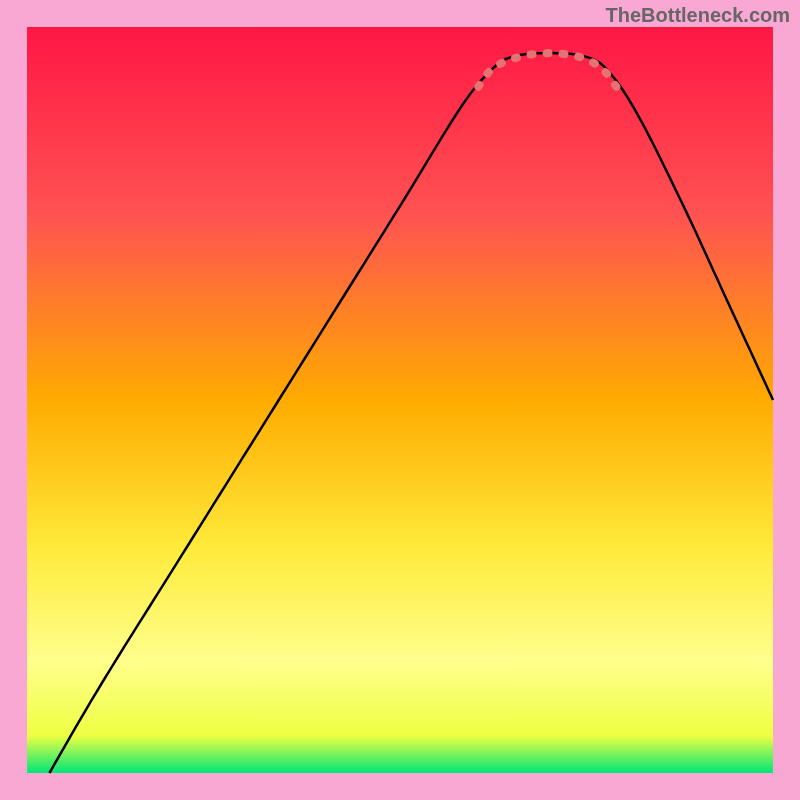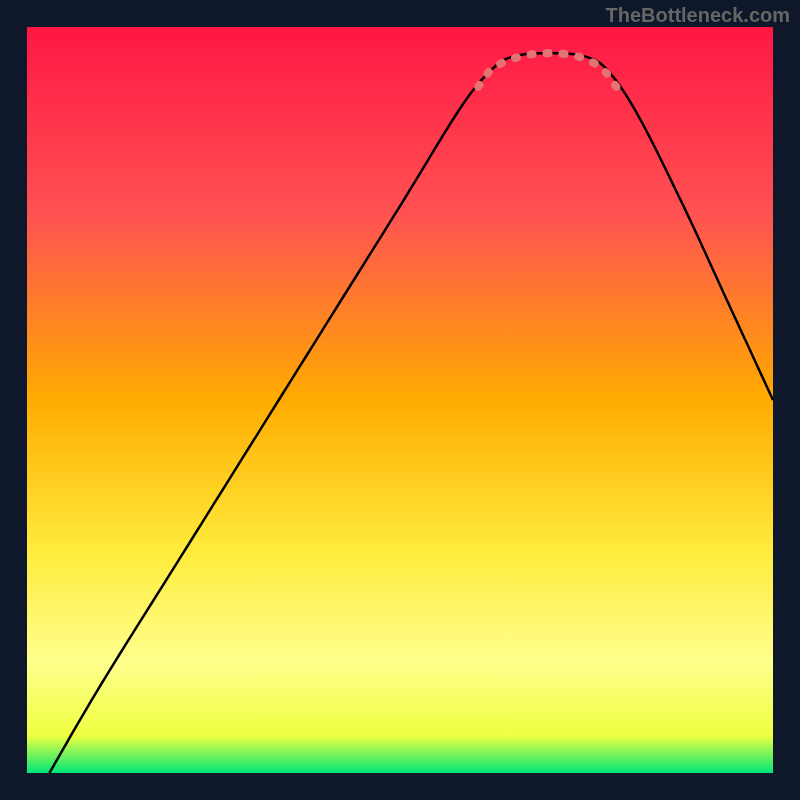--- a/index.html
+++ b/index.html
@@ -8,21 +8,21 @@
     background: #000;
     width: 800px;
     height: 800px;
     overflow: hidden;
     font-family: Arial, sans-serif;
   }
   .chart-container {
     position: relative;
     width: 800px;
     height: 800px;
-    background: #0f172a;
+    background: #f9a8d4;
   }
   .watermark {
     position: absolute;
     top: 4px;
     right: 10px;
     color: #666;
     font-size: 20px;
     font-weight: bold;
     z-index: 10;
   }

